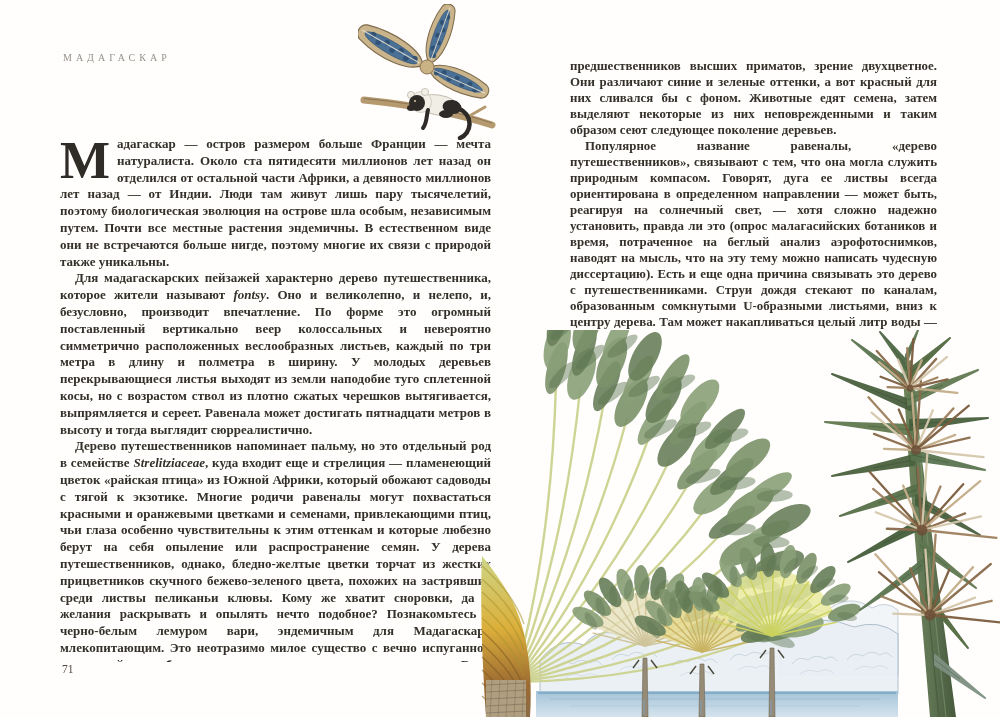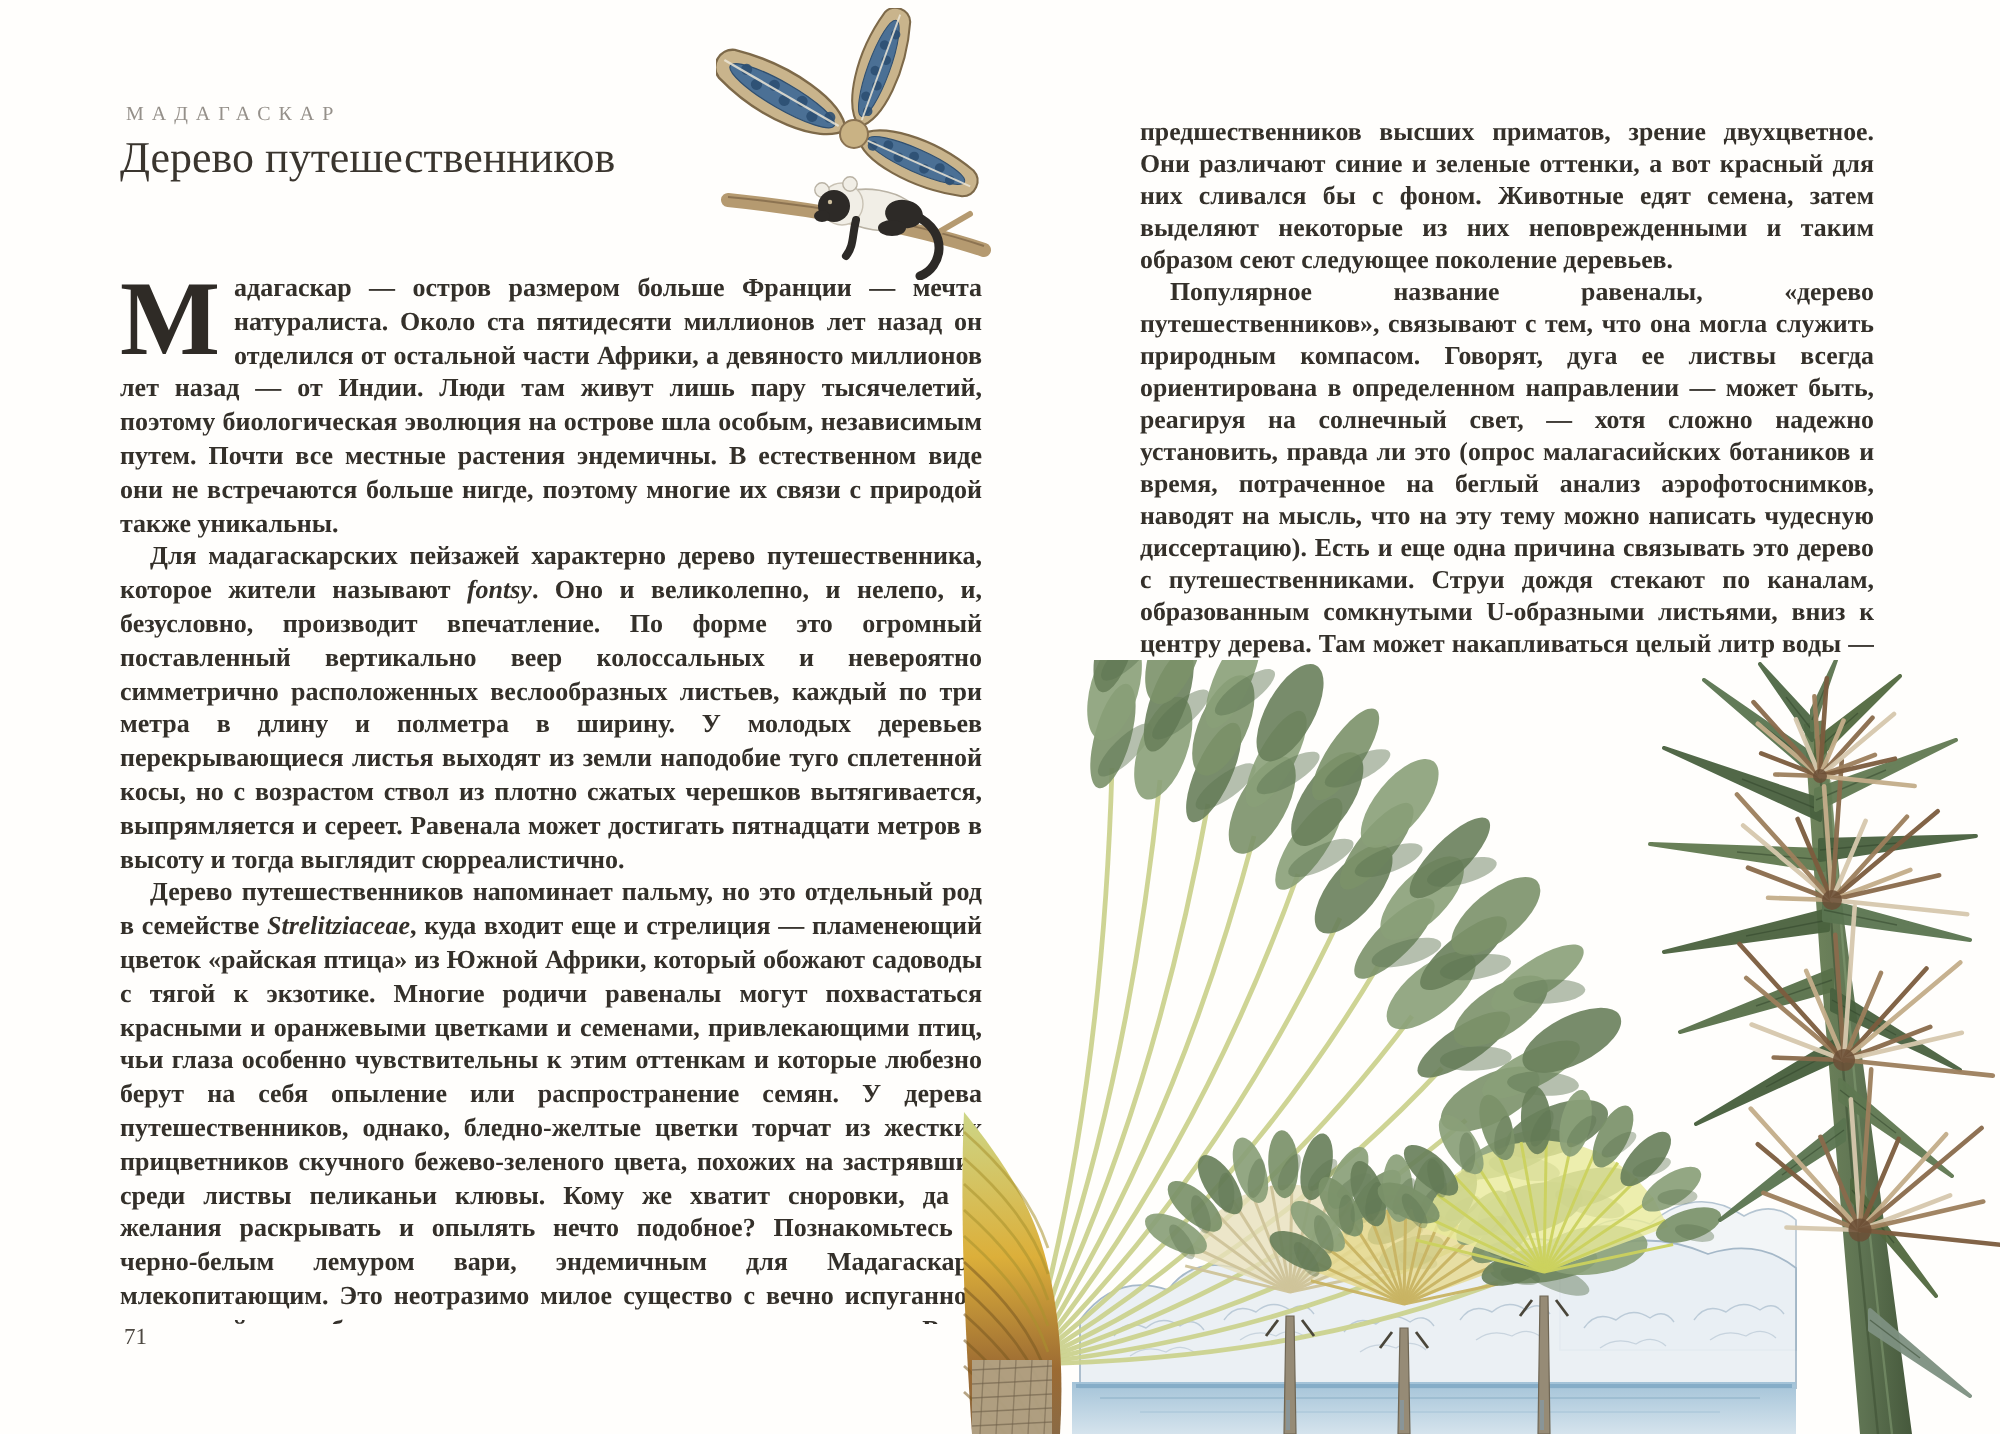--- a/index.html
+++ b/index.html
@@ -28,21 +28,20 @@
   .pagenum{position:absolute;left:62px;top:663px;font-size:11.5px;color:#4e4942;}
   .vignette-svg{position:absolute;left:358px;top:4px;}
   .plate-svg{position:absolute;left:480px;top:330px;}
 </style>
 </head>
 <body>
 
 <div class="spread">
 
   <div class="kicker">МАДАГАСКАР</div>
-  <h1 class="title">Дерево путешественников</h1>
 
   <div class="body body-left">
       <p class="noindent"><span class="dropcap">М</span><span>адагаскар — остров размером больше Франции — мечта натуралиста. Около ста пятидесяти миллионов лет назад он отделился от остальной части Африки, а девяносто миллионов лет назад — от Индии. Люди там живут лишь пару тысячелетий, поэтому биологическая эволюция на острове шла особым, независимым путем. Почти все местные растения эндемичны. В естественном виде они не встречаются больше нигде, поэтому многие их связи с природой также уникальны.</span></p>
       <p><span>Для мадагаскарских пейзажей характерно дерево путешественника, которое жители называют </span><i>fontsy</i><span>. Оно и великолепно, и нелепо, и, безусловно, производит впечатление. По форме это огромный поставленный вертикально веер колоссальных и невероятно симметрично расположенных веслообразных листьев, каждый по три метра в длину и полметра в ширину. У молодых деревьев перекрывающиеся листья выходят из земли наподобие туго сплетенной косы, но с возрастом ствол из плотно сжатых черешков вытягивается, выпрямляется и сереет. Равенала может достигать пятнадцати метров в высоту и тогда выглядит сюрреалистично.</span></p>
       <p><span>Дерево путешественников напоминает пальму, но это отдельный род в семействе </span><i>Strelitziaceae</i><span>, куда входит еще и стрелиция — пламенеющий цветок «райская птица» из Южной Африки, который обожают садоводы с тягой к экзотике. Многие родичи равеналы могут похвастаться красными и оранжевыми цветками и семенами, привлекающими птиц, чьи глаза особенно чувствительны к этим оттенкам и которые любезно берут на себя опыление или распространение семян. У дерева путешественников, однако, бледно-желтые цветки торчат из жестких прицветников скучного бежево-зеленого цвета, похожих на застрявшие среди листвы пеликаньи клювы. Кому же хватит сноровки, да и желания раскрывать и опылять нечто подобное? Познакомьтесь с черно-белым лемуром вари, эндемичным для Мадагаскара млекопитающим. Это неотразимо милое существо с вечно испуганной мордочкой как будто сошло со страниц детских комиксов. Вари кормятся в основном сахаристым нектаром, который обильно выделяет равенала, и переносят на своей шерсти пыльцу от дерева к дереву. Сейчас вари под угрозой исчезновения, а значит, и дерево в дикой природе тоже может исчезнуть.</span></p>
     </div>
   <div class="body body-right">
       <p class="noindent"><span>предшественников высших приматов, зрение двухцветное. Они различают синие и зеленые оттенки, а вот красный для них сливался бы с фоном. Животные едят семена, затем выделяют некоторые из них неповрежденными и таким образом сеют следующее поколение деревьев.</span></p>
       <p><span>Популярное название равеналы, «дерево путешественников», связывают с тем, что она могла служить природным компасом. Говорят, дуга ее листвы всегда ориентирована в определенном направлении — может быть, реагируя на солнечный свет, — хотя сложно надежно установить, правда ли это (опрос малагасийских ботаников и время, потраченное на беглый анализ аэрофотоснимков, наводят на мысль, что на эту тему можно написать чудесную диссертацию). Есть и еще одна причина связывать это дерево с путешественниками. Струи дождя стекают по каналам, образованным сомкнутыми U-образными листьями, вниз к центру дерева. Там может накапливаться целый литр воды — солоноватой и, без сомнения, кишащей всевозможными существами. Теоретически можно вставить в стебель соломинку и пить прямо из дерева (впрочем, с фильтром для воды будет безопаснее), и в экстремальных обстоятельствах равенала может стать настоящим спасением для путешественника не робкого десятка.</span></p>
     </div>

